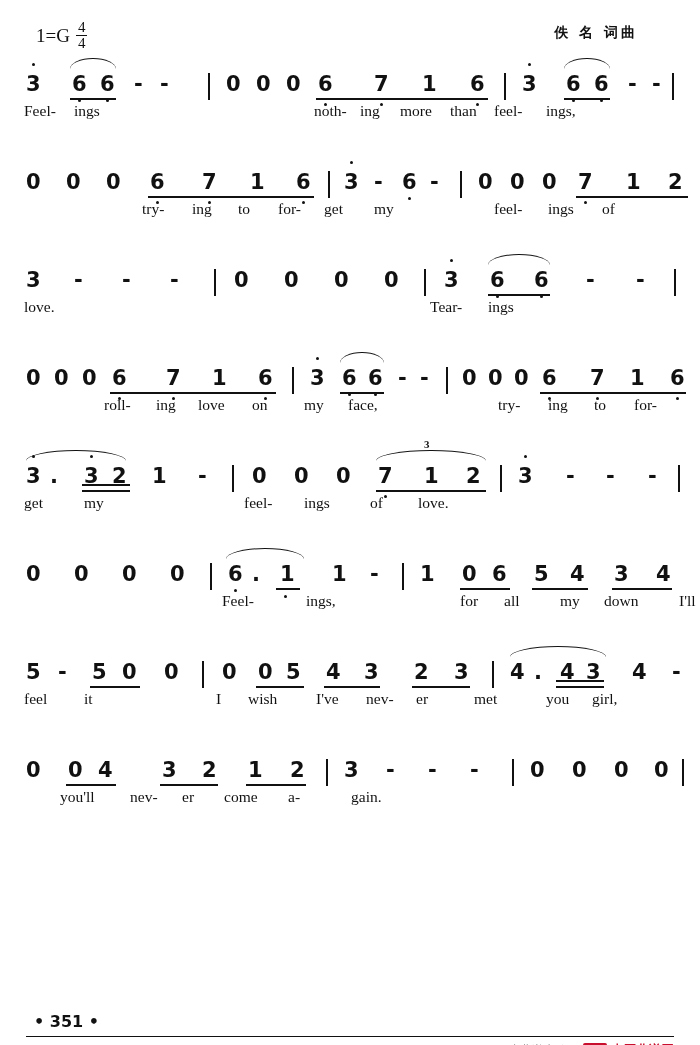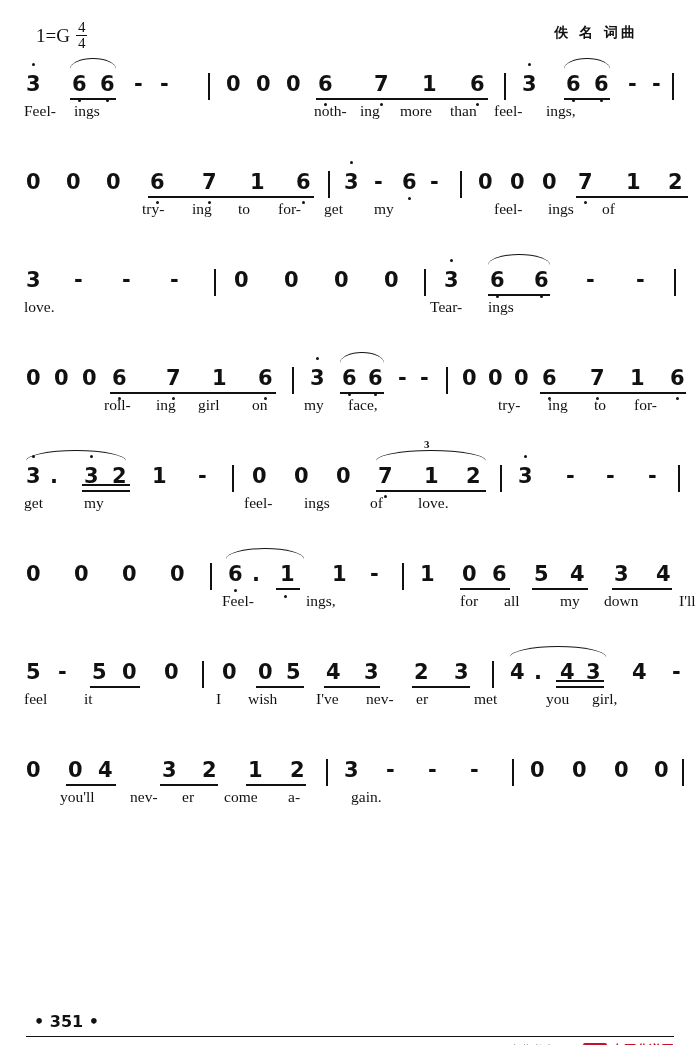--- a/index.html
+++ b/index.html
@@ -341,21 +341,21 @@
       <span class="n" style="left:564px">7</span>
       <span class="dotd" style="left:570px;bottom:-4px"></span>
       <span class="n" style="left:604px">1</span>
       <span class="n" style="left:644px">6</span>
       <span class="dotd" style="left:650px;bottom:-4px"></span>
       <span class="beam" style="left:514px;bottom:2px;width:146px"></span>
     </div>
     <div class="lyrics">
       <span class="ly" style="left:78px">roll-</span>
       <span class="ly" style="left:130px">ing</span>
-      <span class="ly" style="left:172px">girl</span>
+      <span class="ly" style="left:172px">love</span>
       <span class="ly" style="left:226px">on</span>
       <span class="ly" style="left:278px">my</span>
       <span class="ly" style="left:322px">face,</span>
       <span class="ly" style="left:472px">try-</span>
       <span class="ly" style="left:522px">ing</span>
       <span class="ly" style="left:568px">to</span>
       <span class="ly" style="left:608px">for-</span>
     </div>
   </div>
 

